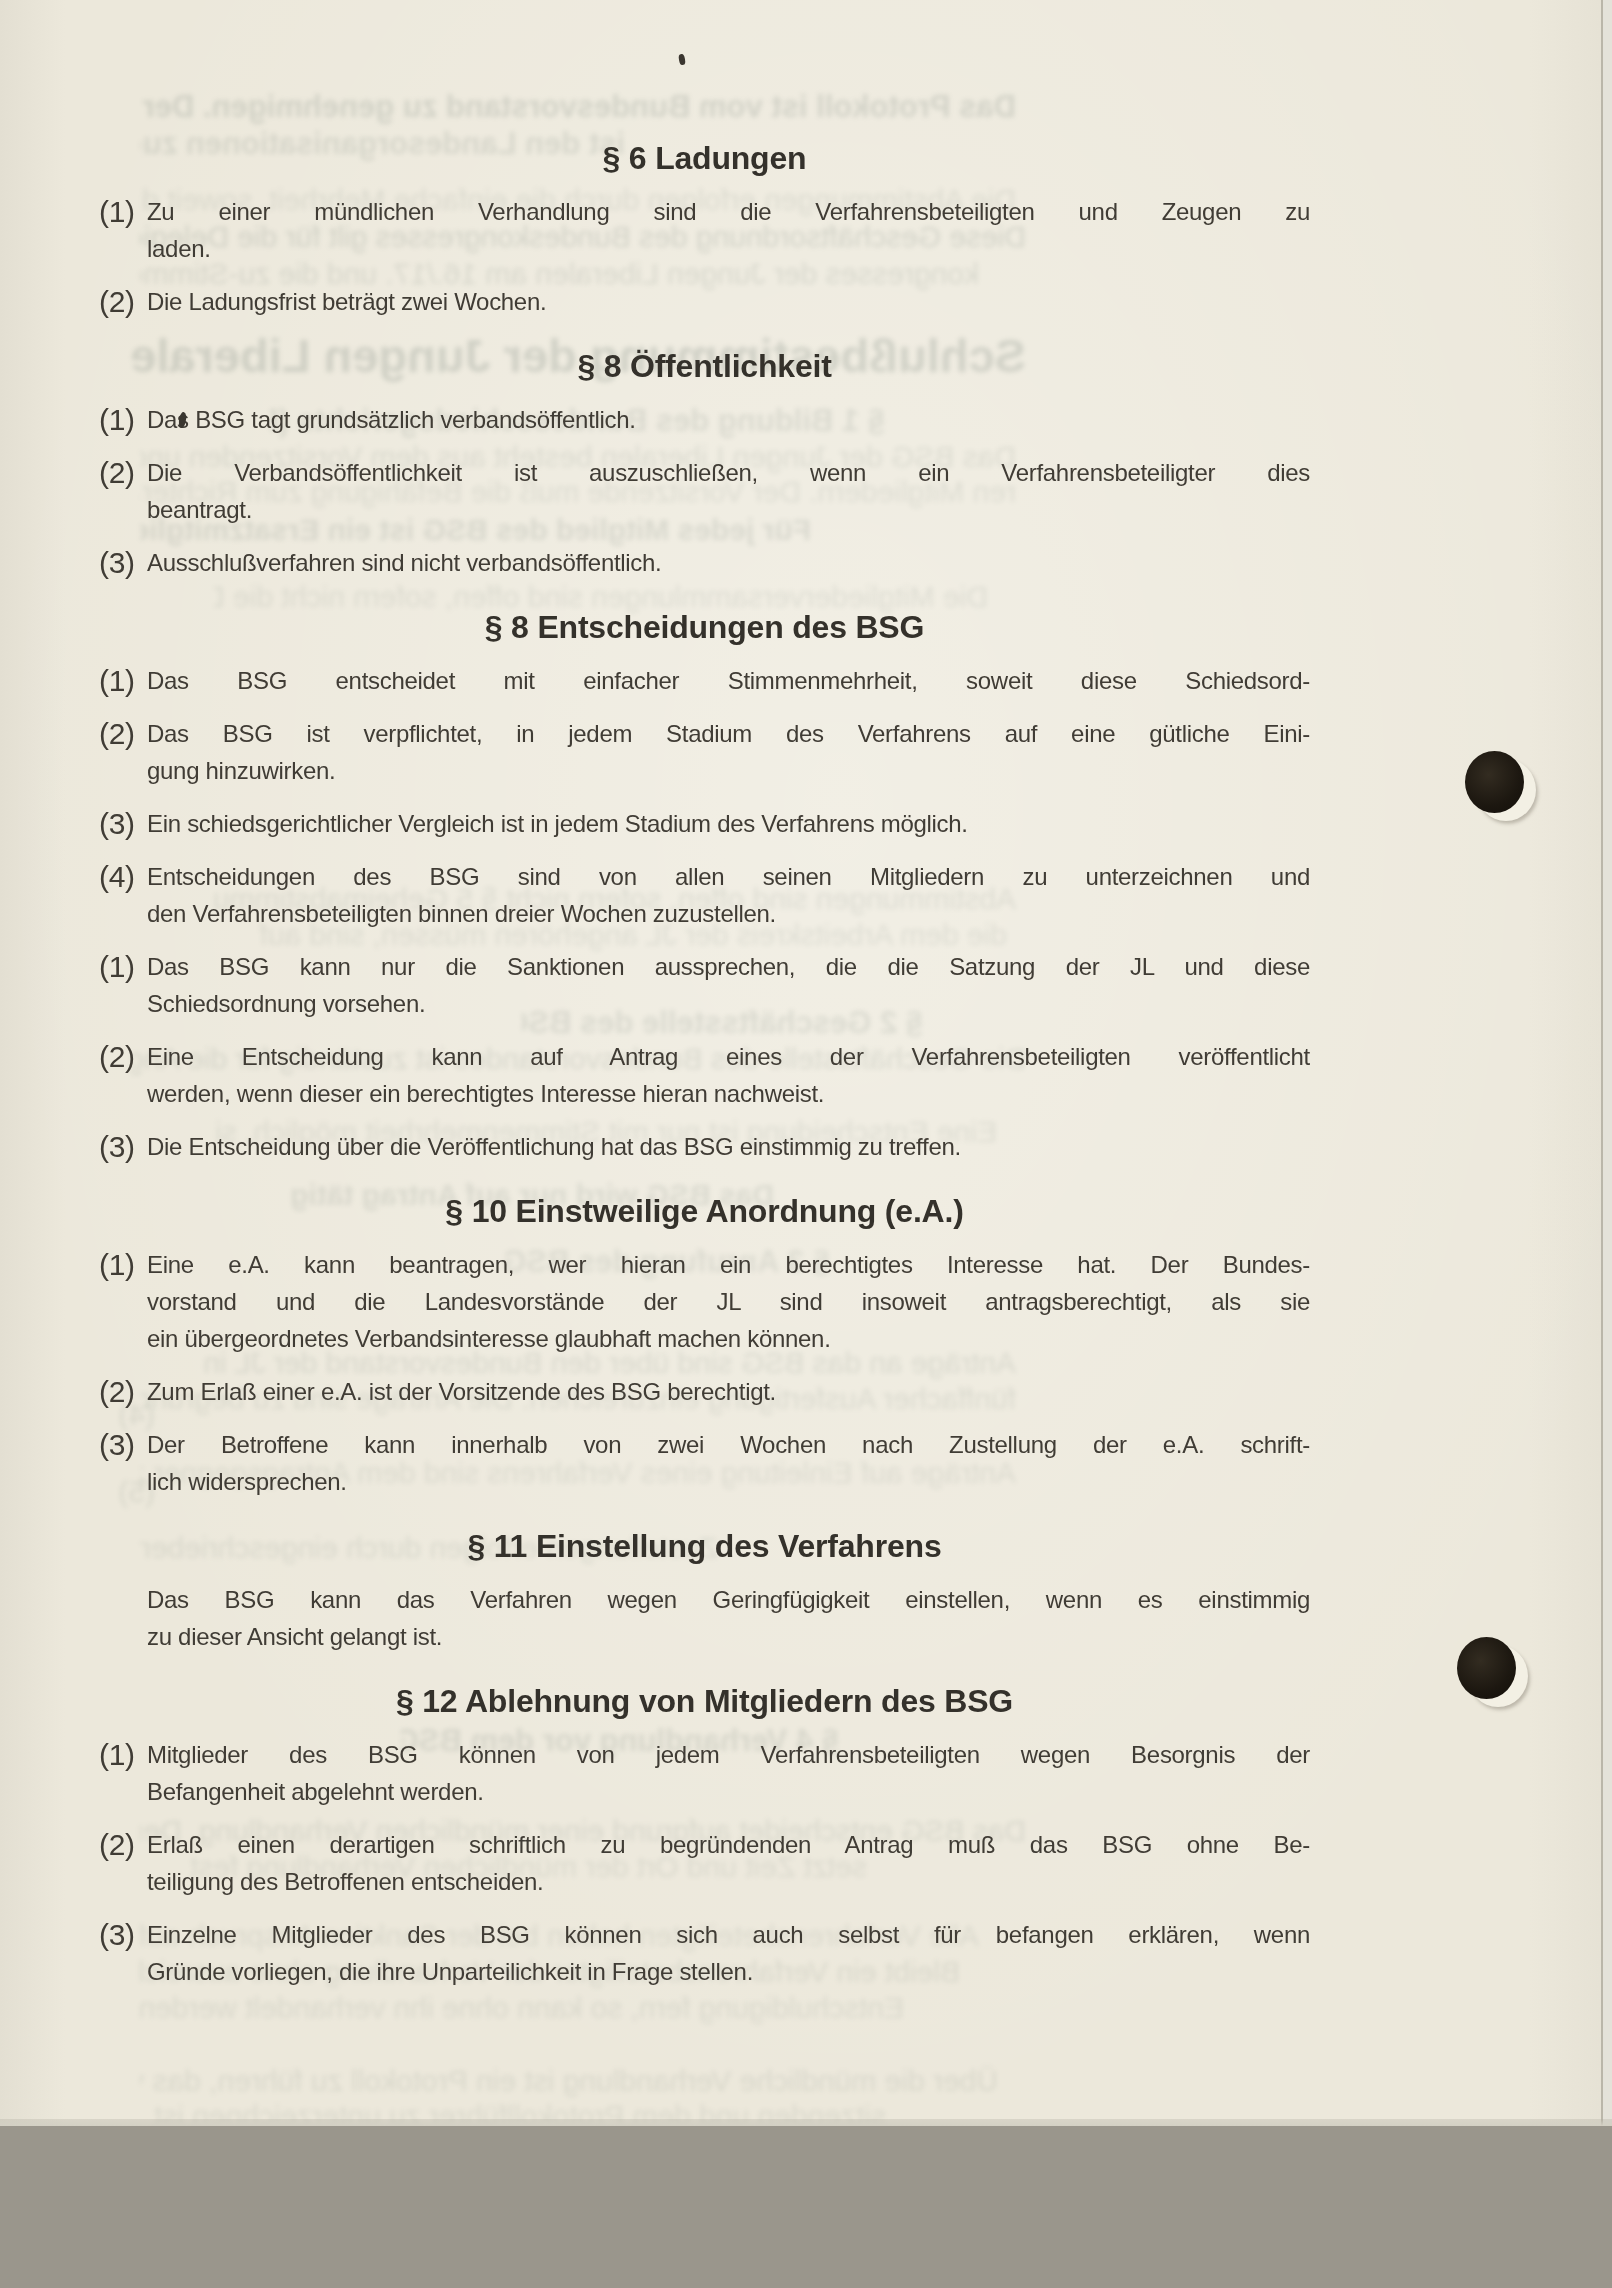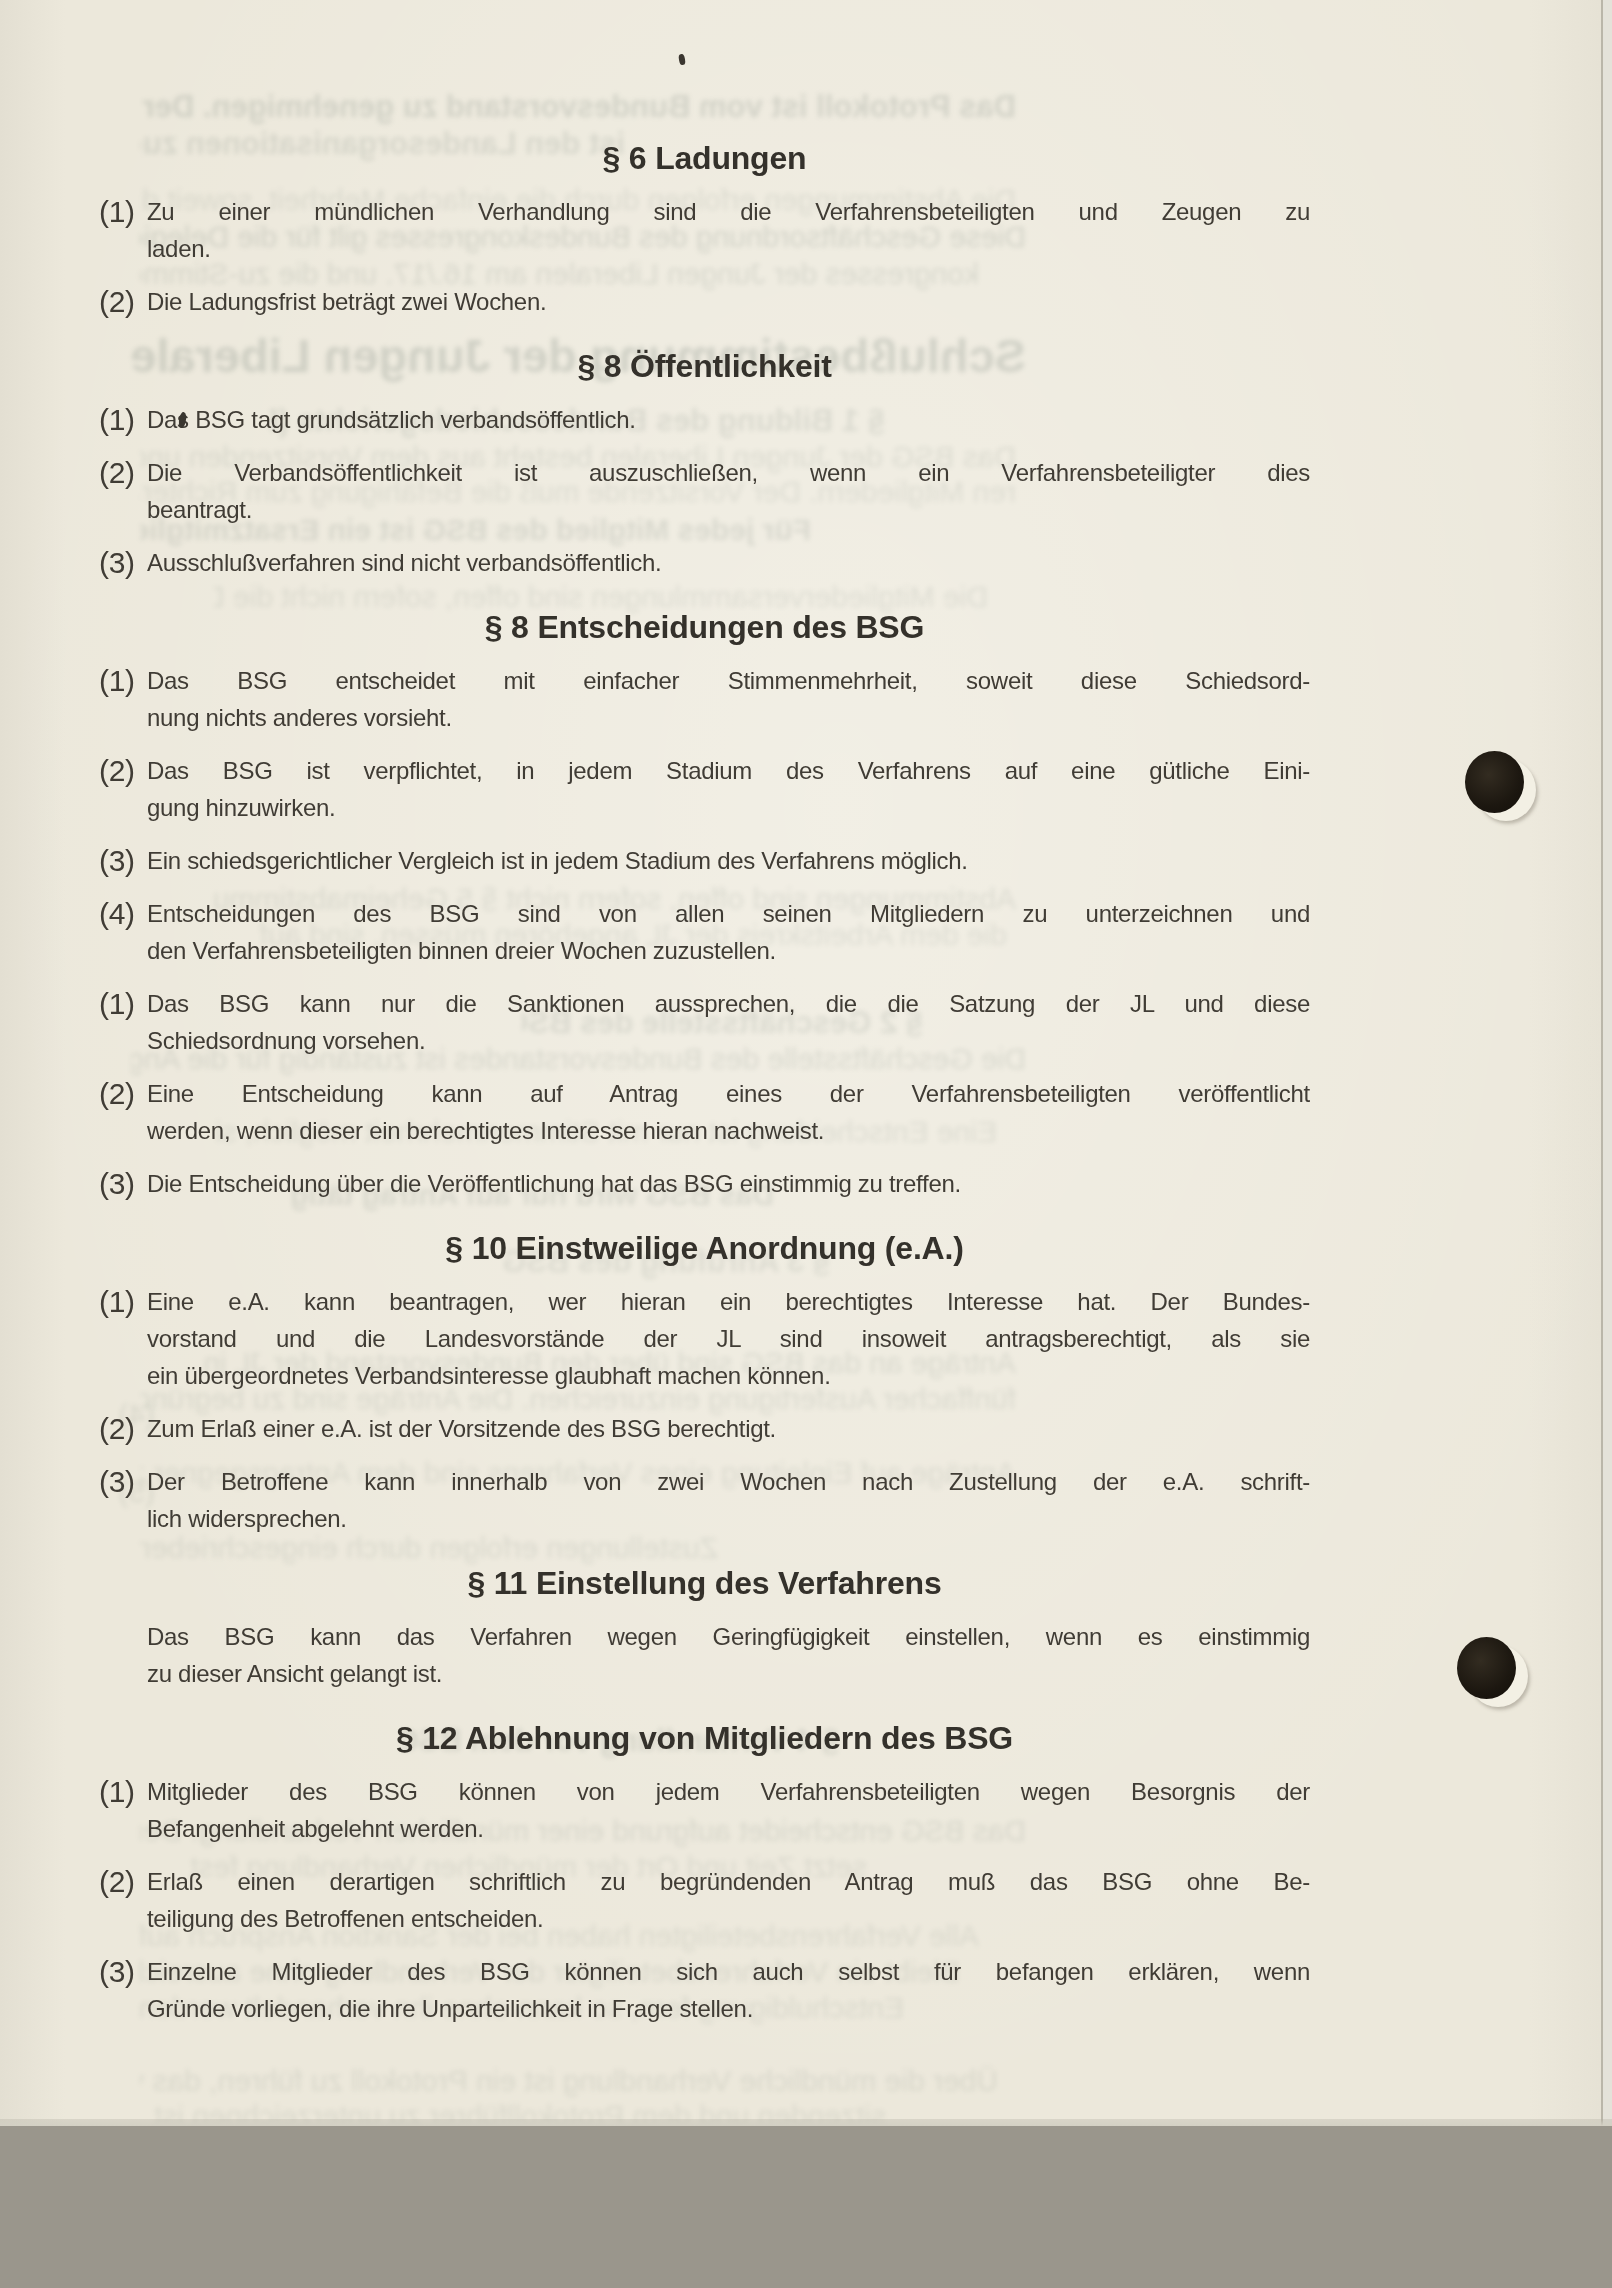--- a/index.html
+++ b/index.html
@@ -188,21 +188,20 @@
             <div class="line">Ausschlußverfahren sind nicht verbandsöffentlich.</div>
           </div>
         </div>
       </section>
       <section>
         <div class="heading">§ 8 Entscheidungen des BSG</div>
         <div class="item">
           <div class="marker">(1)</div>
           <div class="lines">
             <div class="line j">Das BSG entscheidet mit einfacher Stimmenmehrheit, soweit diese Schiedsord-</div>
-            <div class="line">nung nichts anderes vorsieht.</div>
           </div>
         </div>
         <div class="item">
           <div class="marker">(2)</div>
           <div class="lines">
             <div class="line j">Das BSG ist verpflichtet, in jedem Stadium des Verfahrens auf eine gütliche Eini-</div>
             <div class="line">gung hinzuwirken.</div>
           </div>
         </div>
         <div class="item">

